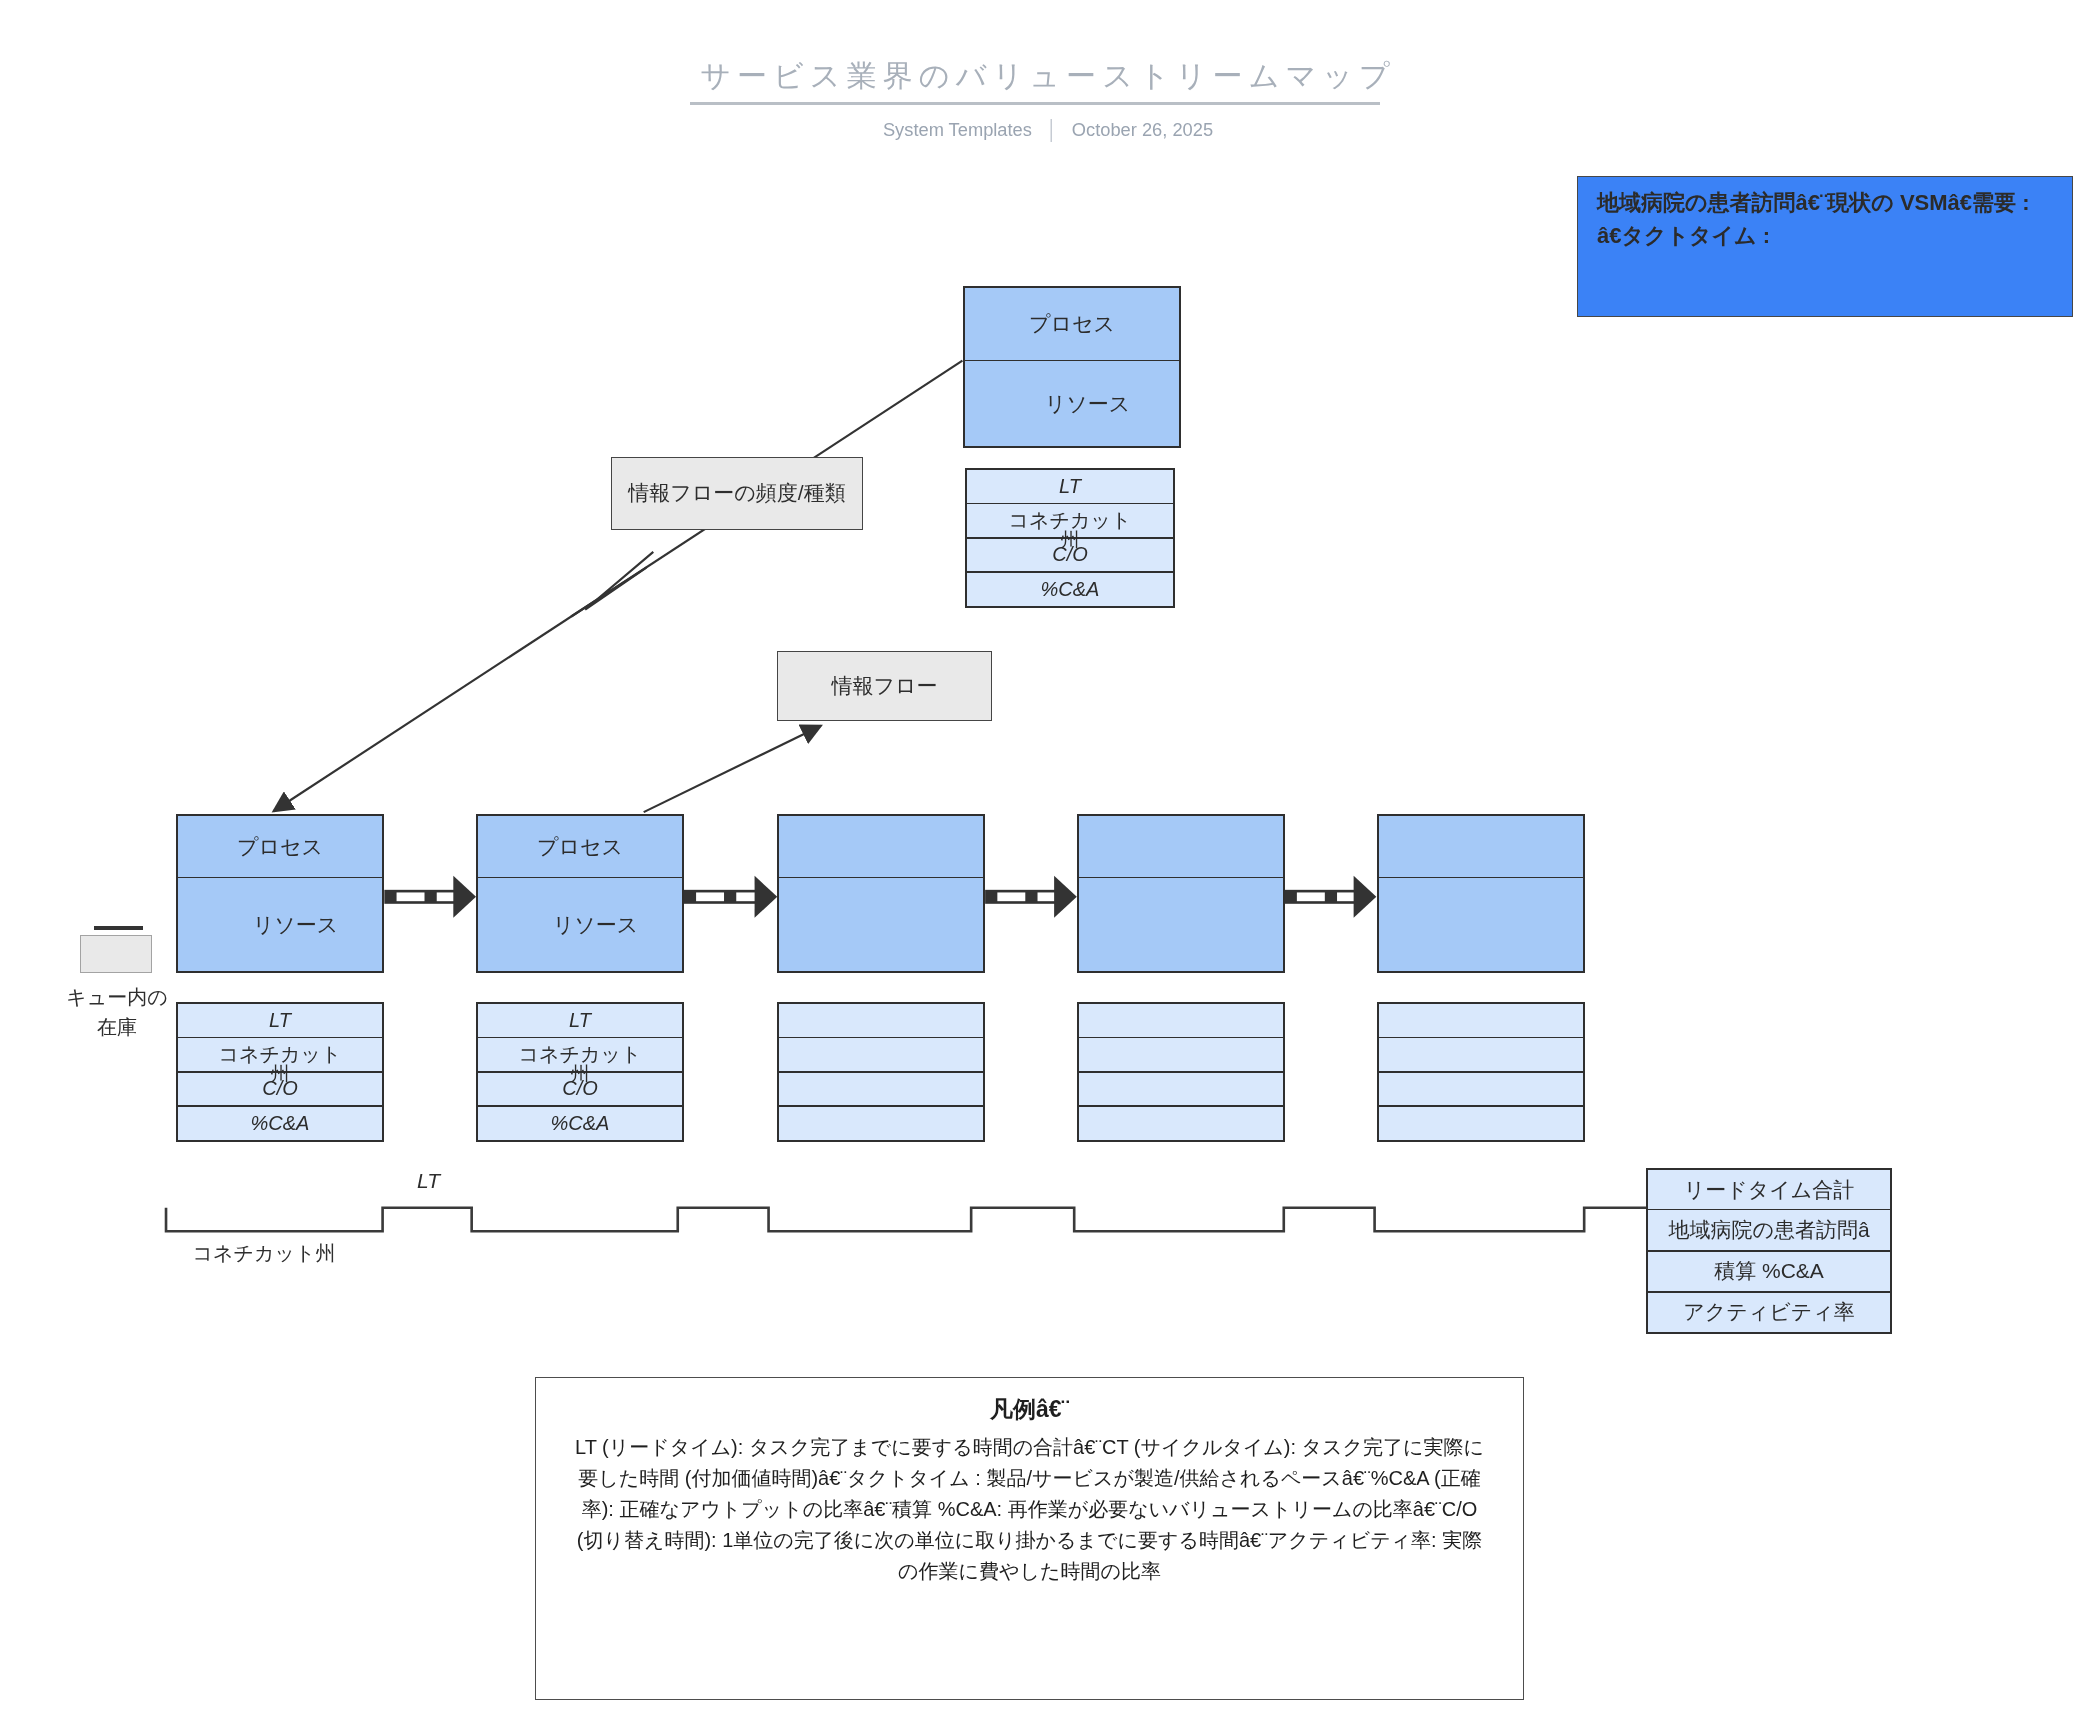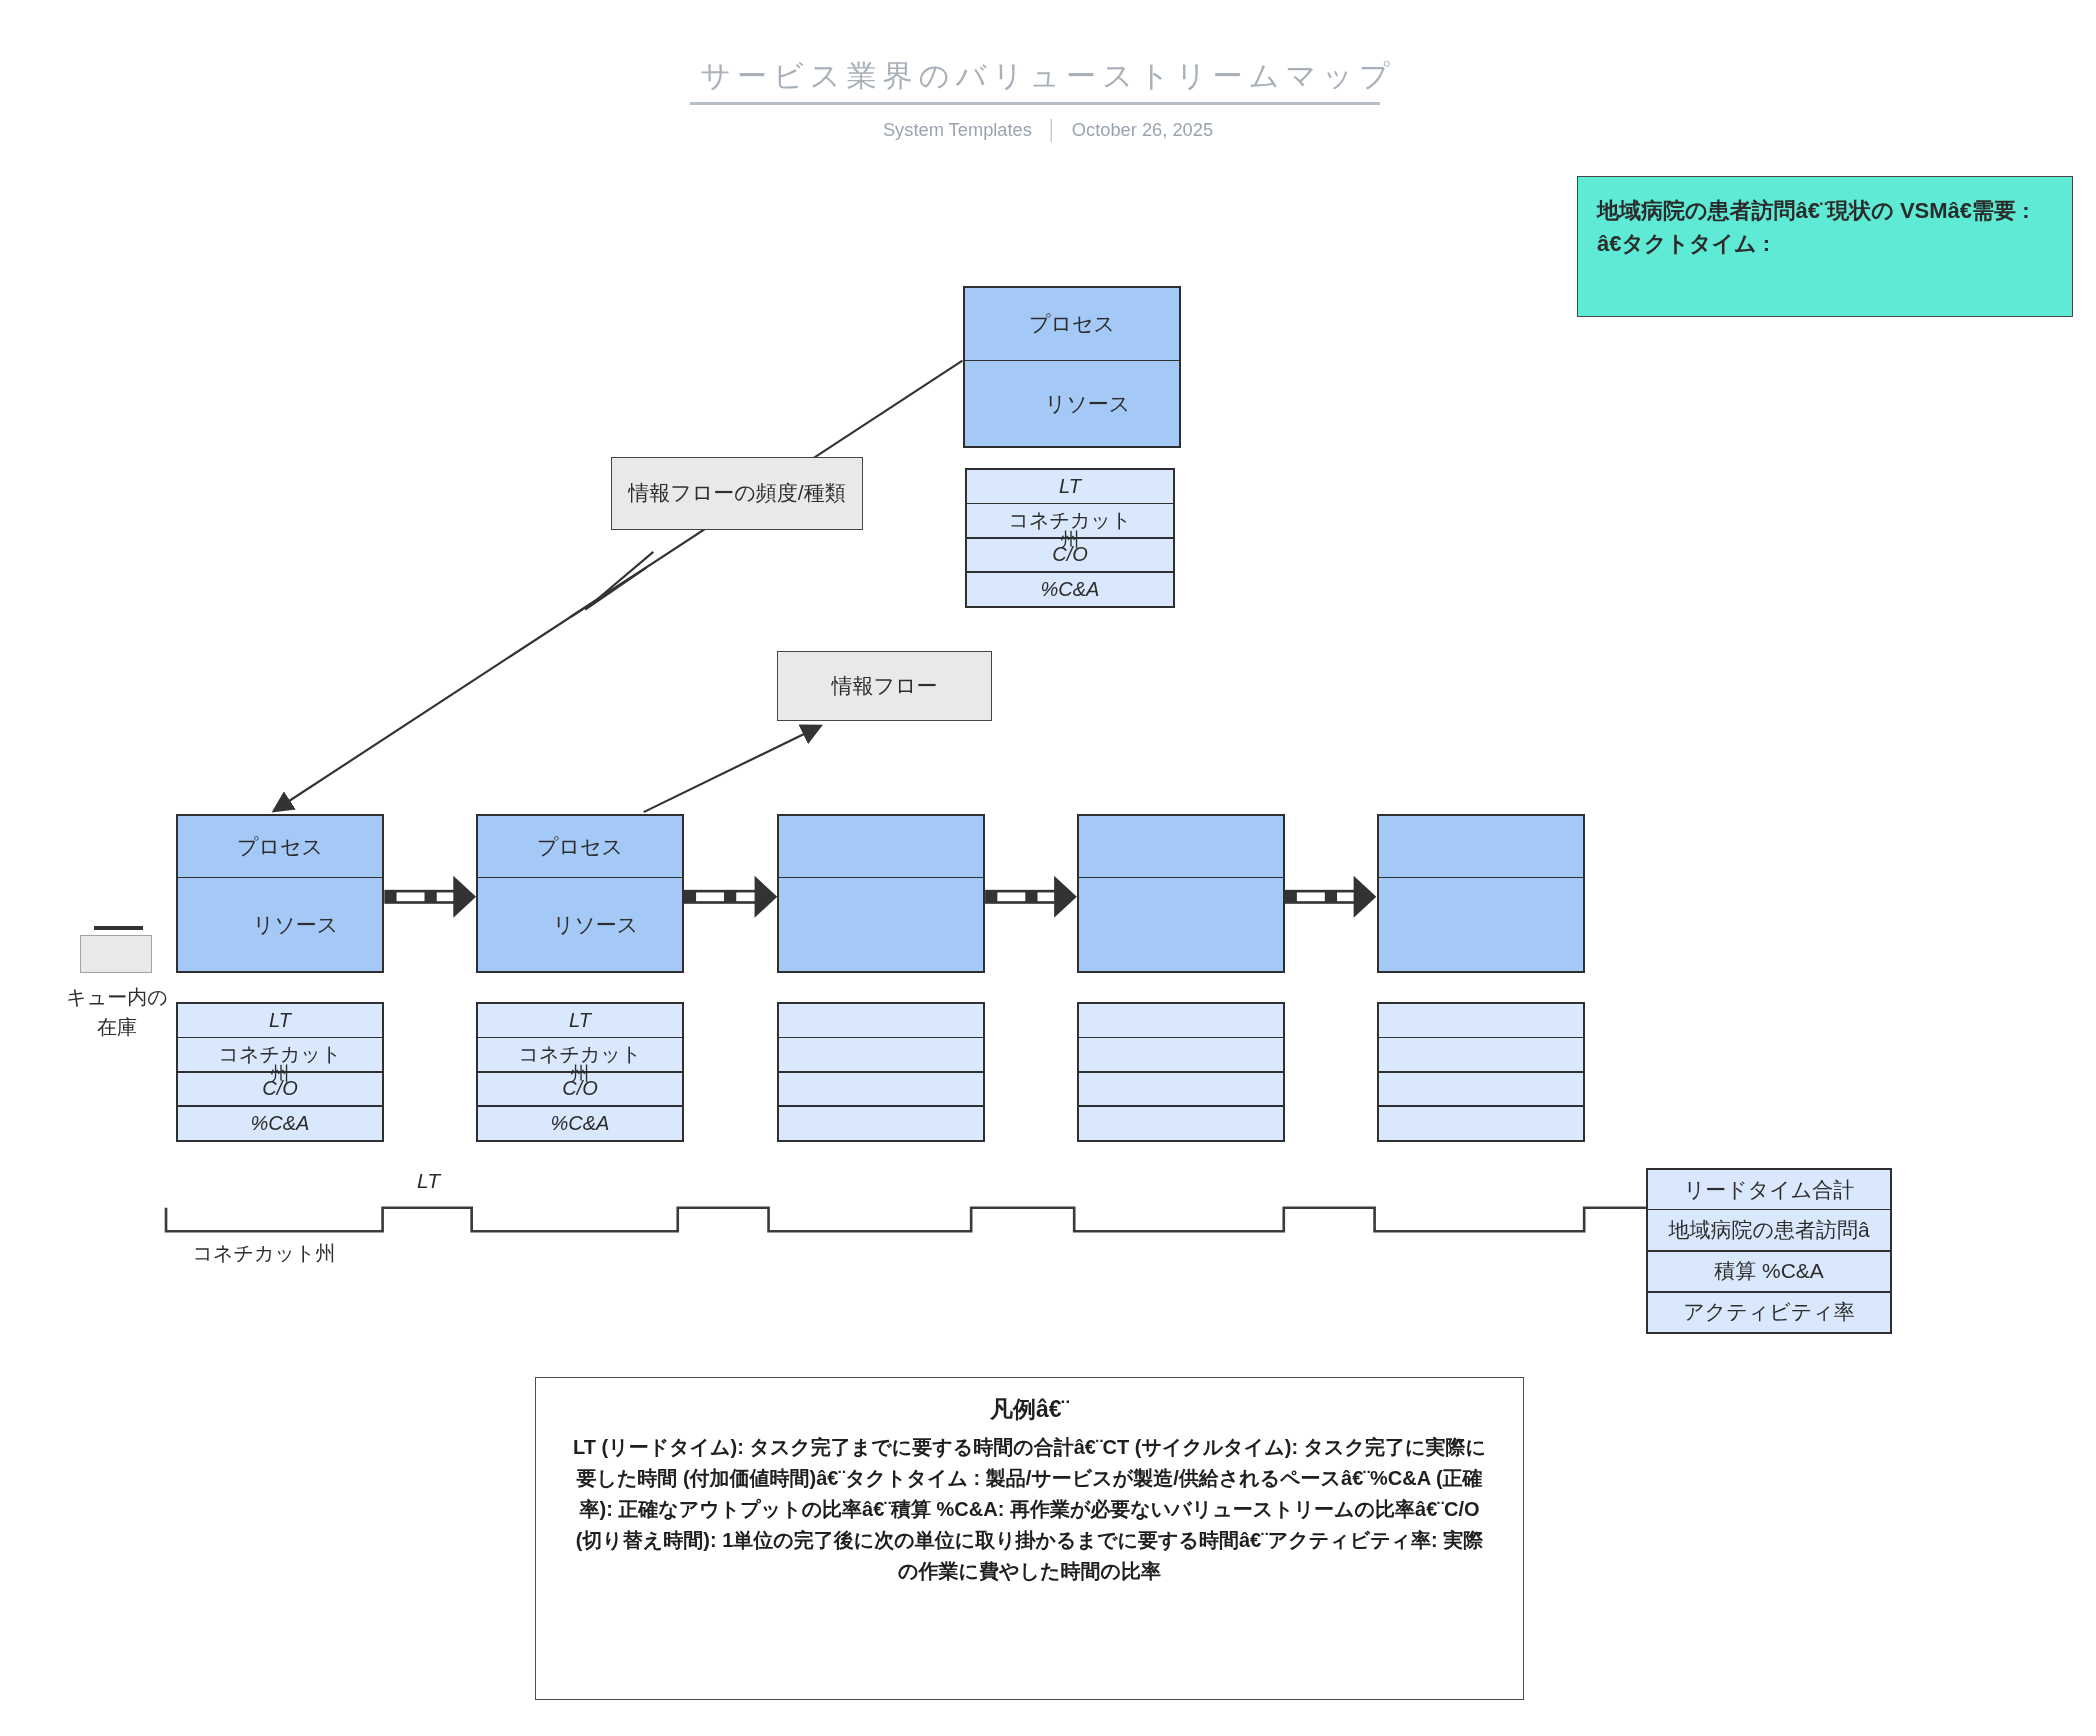--- a/index.html
+++ b/index.html
@@ -15,22 +15,22 @@
 
   
   .page-title{left:0;top:56px;width:2096px;text-align:center;font-size:30px;font-weight:500;
     letter-spacing:6.1px;color:var(--title-gray,#a8b0ba);z-index:2;}
   .title-underline{left:690px;top:102px;width:690px;height:2.6px;background:#b9bfc6;z-index:2;}
   .subtitle{left:0;top:119px;width:2096px;display:flex;justify-content:center;align-items:center;
     gap:14px;font-size:18.3px;color:#9aa4b1;z-index:2;}
   .subtitle .divider{color:#c2c8d0;font-size:19px;}
 
   
-  .note-box{left:1577px;top:176px;width:496px;height:141px;background:#5eead4;border:1.7px solid #474747;
-    box-sizing:border-box;padding:17px 19px;z-index:2;}
+  .note-box{left:1577px;top:176px;width:496px;height:141px;background:#3b82f6;border:1.7px solid #474747;
+    box-sizing:border-box;padding:9px 19px;z-index:2;}
   .note-box p{margin:0;font-size:22px;font-weight:700;line-height:1.5;color:#2b2b2b;}
 
   
   .gray-box{background:var(--gray-fill,#e9e9e9);border:1.7px solid #454545;box-sizing:border-box;
     display:flex;flex-direction:row;justify-content:center;align-items:center;z-index:2;
     font-size:21px;color:#2e2e2e;line-height:1.35;}
   .freq-box{left:611px;top:457px;width:252px;height:73px;}
   .flow-box{left:777px;top:651px;width:215px;height:70px;}
 
   
@@ -70,21 +70,21 @@
 
   
   .summary-box{left:1646px;top:1168px;width:246px;height:166px;background:var(--metrics-fill,#d9e8fc);
     border:2.2px solid #2f2f2f;box-sizing:border-box;display:flex;flex-direction:column;z-index:2;}
   .summary-box .mrow{font-size:21px;}
 
   
   .legend-box{left:535px;top:1377px;width:989px;height:323px;background:#fff;border:1.3px solid #4d4d4d;
     box-sizing:border-box;padding:15.7px 31px;z-index:2;}
   .legend-title{text-align:center;font-size:23px;font-weight:700;margin:0 0 7px 0;color:#1f1f1f;}
-  .legend-body{text-align:center;font-size:20px;font-weight:700;line-height:1.55;margin:0;color:#1f1f1f;}
+  .legend-body{text-align:center;font-size:20px;font-weight:400;line-height:1.55;margin:0;color:#1f1f1f;}
 </style>
 </head>
 <body>
 
 <div id="canvas">
 
   <svg id="layer-under" class="layer" width="2096" height="1736" viewBox="0 0 2400 1988">
     <defs>
       <marker id="arrow-u" markerWidth="11" markerHeight="10" refX="9" refY="5" orient="auto">
         <path d="M0,0 L10,5 L0,10 Z" fill="#333"></path>

